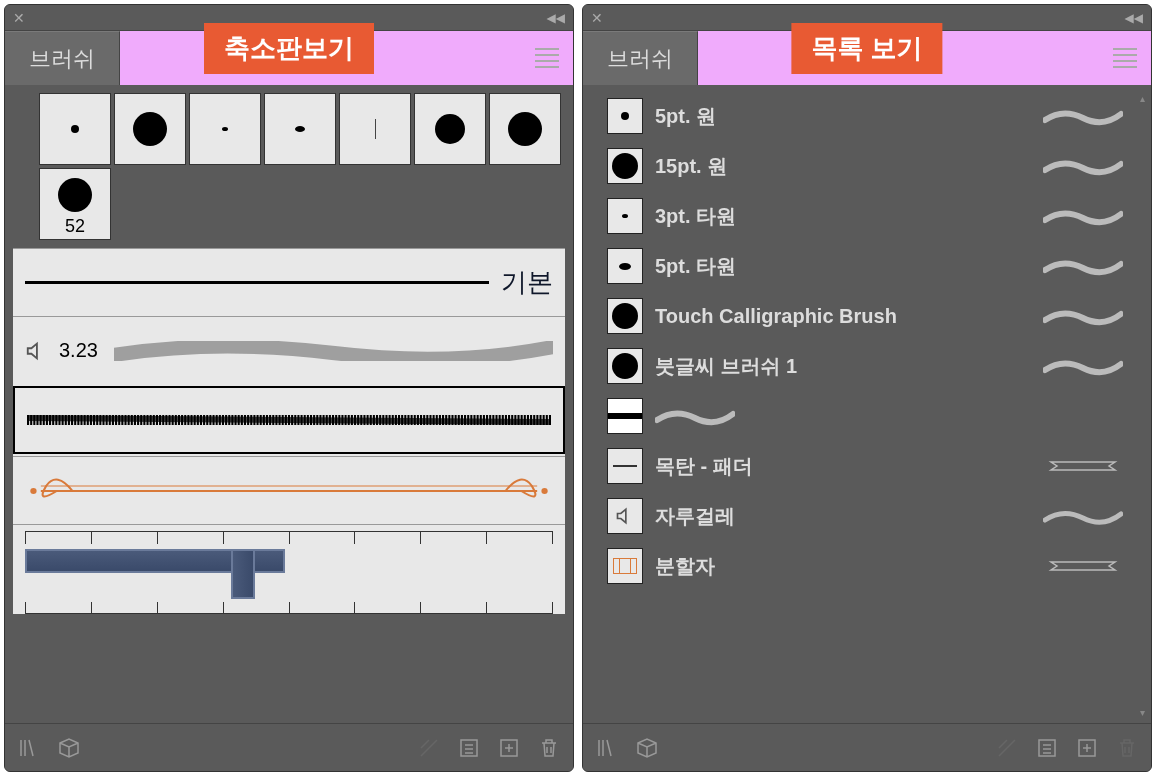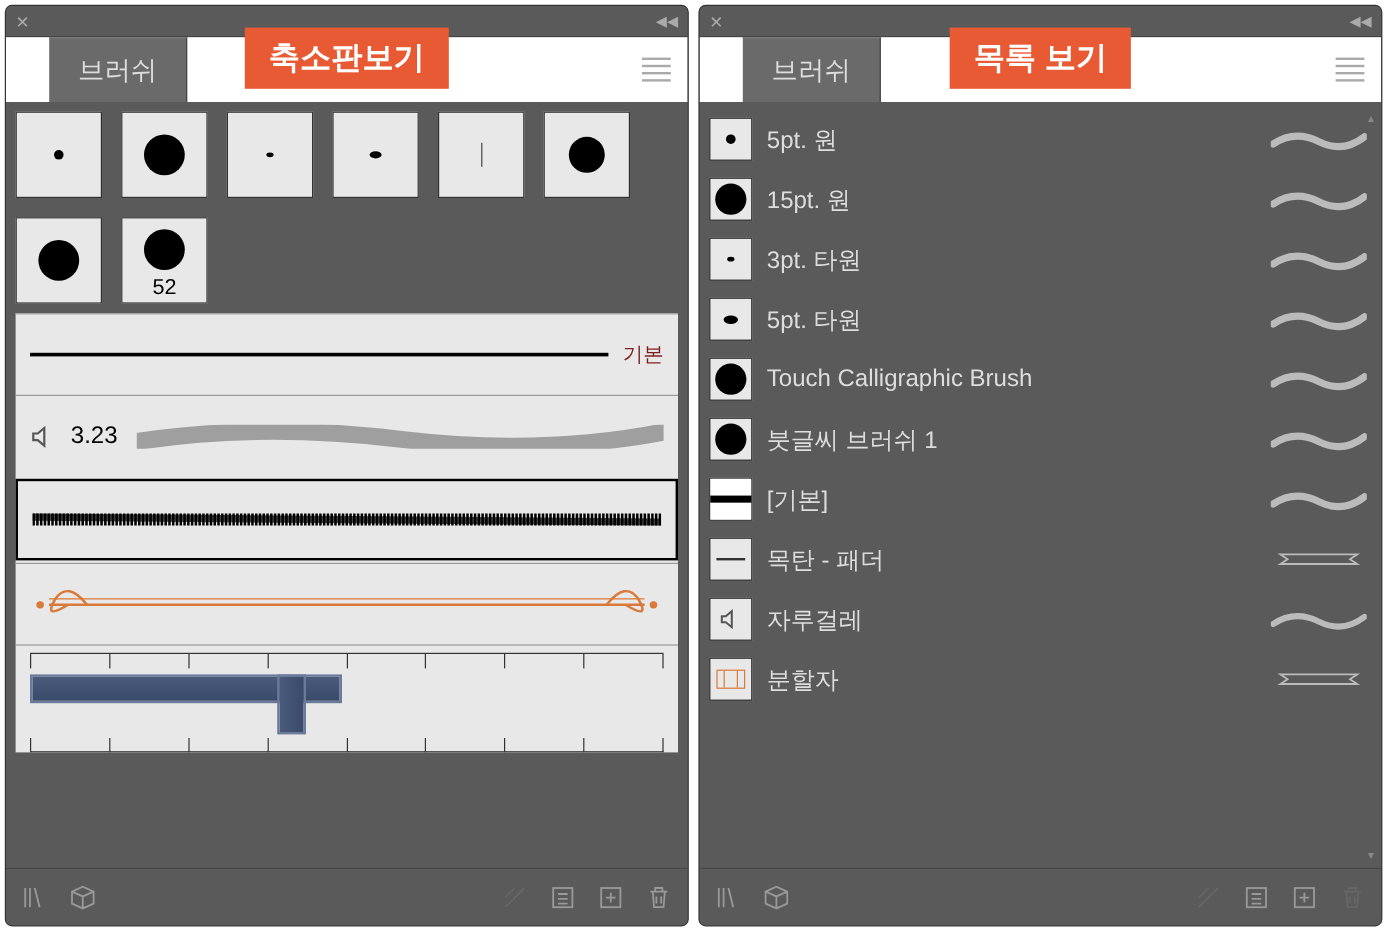--- a/index.html
+++ b/index.html
@@ -38,22 +38,21 @@
       margin-left: auto;
       color: #aaa;
       font-size: 12px;
       cursor: pointer;
     }
     .tab-row {
       height: 54px;
       display: flex;
       align-items: flex-end;
       position: relative;
-      background: #ffffff;
-      padding-left: 36px;
+      background: #f0abfc;
     }
     .tab {
       background: #6a6a6a;
       color: #ddd;
       padding: 12px 24px;
       font-size: 22px;
       border-top: 1px solid #7a7a7a;
       border-right: 1px solid #444;
       height: 54px;
       display: flex;
@@ -90,21 +89,22 @@
       flex: 1;
       background: #5a5a5a;
       overflow: hidden;
       position: relative;
     }
     
     .thumb-grid {
       display: flex;
       flex-wrap: wrap;
       padding: 8px 8px 0 8px;
-      gap: 16px;
+      gap: 3px;
+      margin-left: 26px;
     }
     .thumb {
       width: 72px;
       height: 72px;
       background: #e8e8e8;
       border: 1px solid #333;
       display: flex;
       align-items: center;
       justify-content: center;
       position: relative;
@@ -141,22 +141,22 @@
       border: 2px solid #000;
       margin: 2px 0;
     }
     .stroke-thin {
       flex: 1;
       height: 3px;
       background: #000;
     }
     .stroke-label-right {
       margin-left: 12px;
-      font-size: 17px;
-      color: #7f1d1d;
+      font-size: 26px;
+      color: #0f172a;
     }
     .speaker-icon {
       width: 22px;
       height: 22px;
       margin-right: 12px;
     }
     .speaker-icon svg { stroke: #555; fill: none; stroke-width: 2; }
     .num-label {
       font-size: 20px;
       color: #000;
@@ -219,23 +219,24 @@
     }
     .denim-v {
       position: absolute;
       top: 0; right: 30px;
       width: 24px; height: 50px;
       background: linear-gradient(90deg, #4a5a7a, #3a4a6a);
       border: 2px solid #6a7a9a;
     }
     
     .list-view {
-      padding: 6px 8px;
+      padding: 6px 24px;
       overflow-y: auto;
       height: 100%;
+      font-weight: bold;
     }
     .list-row {
       display: flex;
       align-items: center;
       height: 50px;
       gap: 12px;
       cursor: pointer;
       padding: 2px 0;
     }
     .list-icon {
@@ -528,21 +529,20 @@
             </svg></div>
         </div>
         <div class="list-row">
           <div class="list-icon">
             <div style="width:100%;height:100%;display:flex;flex-direction:column">
               <div style="flex:1;background:#fff"></div>
               <div style="height:6px;background:#000"></div>
               <div style="flex:1;background:#fff"></div>
             </div>
           </div>
-          <div class="list-label">[기본]</div>
           <div class="stroke-preview"><svg viewBox="0 0 80 20">
               <path d="M2 14 Q 20 2 40 12 T 78 8" stroke="#bbb" stroke-width="6" fill="none" stroke-linecap="round"></path>
             </svg></div>
         </div>
         <div class="list-row">
           <div class="list-icon">
             <div style="width:24px;height:2px;background:#333"></div>
           </div>
           <div class="list-label">목탄 - 패더</div>
           <div class="stroke-preview"><svg viewBox="0 0 80 20">

